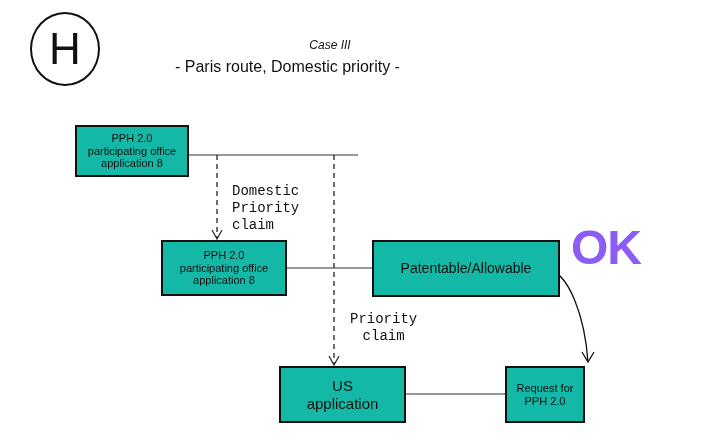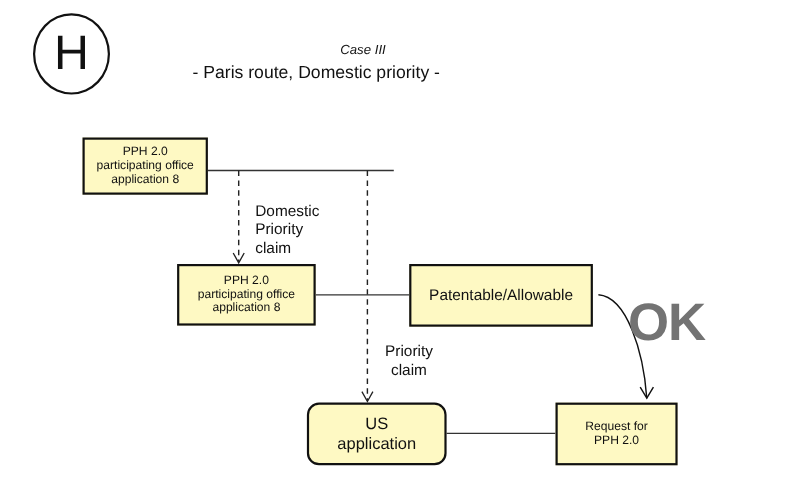--- a/index.html
+++ b/index.html
@@ -4,30 +4,30 @@
   <style>
     html, body { margin: 0; padding: 0; background: #ffffff; }
     body { width: 716px; height: 443px; position: relative; overflow: hidden;
            font-family: "Liberation Sans", sans-serif; color: #111; }
     .abs { position: absolute; }
     .circle { left: 30px; top: 12px; width: 70px; height: 74px; border: 2px solid #111;
               border-radius: 50%; box-sizing: border-box; display: flex; align-items: center;
               justify-content: center; font-size: 44px; }
     .title { left: 250px; top: 38px; width: 160px; text-align: center; font-style: italic; font-size: 12px; }
     .subtitle { left: 175px; top: 58px; width: 310px; text-align: left; font-size: 16px; }
-    .box { border: 2.5px solid #111; box-sizing: border-box; background: #fef9c3;
+    .box { border: 2.5px solid #111; box-sizing: border-box; background: #14b8a6;
            display: flex; align-items: center; justify-content: center; text-align: center;
            line-height: 1.15; }
     .box span { display: block; }
     .b1 { left: 75px; top: 125px; width: 114px; height: 52px; font-size: 11px; }
     .b2 { left: 161px; top: 240px; width: 126px; height: 56px; font-size: 11px; }
-    .b3 { left: 372px; top: 240px; width: 167px; height: 57px; font-size: 14px; }
-    .b4 { left: 279px; top: 366px; width: 127px; height: 57px; font-size: 15px; border-radius: 11px; }
-    .b5 { left: 505px; top: 366px; width: 111px; height: 57px; font-size: 11px; }
-    .label { font-size: 14px; line-height: 1.2; }
+    .b3 { left: 372px; top: 240px; width: 188px; height: 57px; font-size: 14px; }
+    .b4 { left: 279px; top: 366px; width: 127px; height: 57px; font-size: 15px; }
+    .b5 { left: 505px; top: 366px; width: 80px; height: 57px; font-size: 11px; }
+    .label { font-size: 14px; line-height: 1.2; font-family: Liberation Mono, monospace; }
     .lbl1 { left: 232px; top: 183px; }
     .lbl2 { left: 350px; top: 311px; text-align: center; }
     .ok { left: 571px; top: 220px; font-size: 48px; font-weight: bold; color: #8a8a8a; letter-spacing: -1px; }
     svg.lines { position: absolute; left: 0; top: 0; }
   </style>
 </head>
 <body>
 
 <svg class="lines" width="716" height="443">
 
@@ -91,13 +91,13 @@
   <span style="display:block">Domestic</span>
   <span style="display:block">Priority</span>
   <span style="display:block">claim</span>
 </div>
 
 <div class="abs label lbl2">
   <span style="display:block">Priority</span>
   <span style="display:block">claim</span>
 </div>
 
-<div class="abs ok" style="color: #737373; margin-top: 46px;">OK</div>
+<div class="abs ok" style="color: #8b5cf6;">OK</div>
 
 </body></html>

